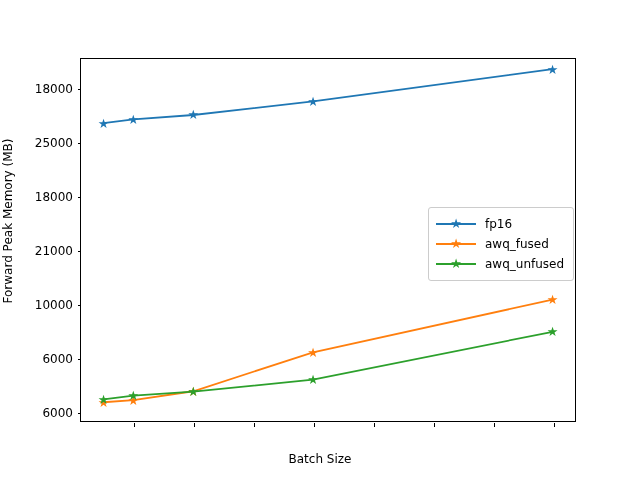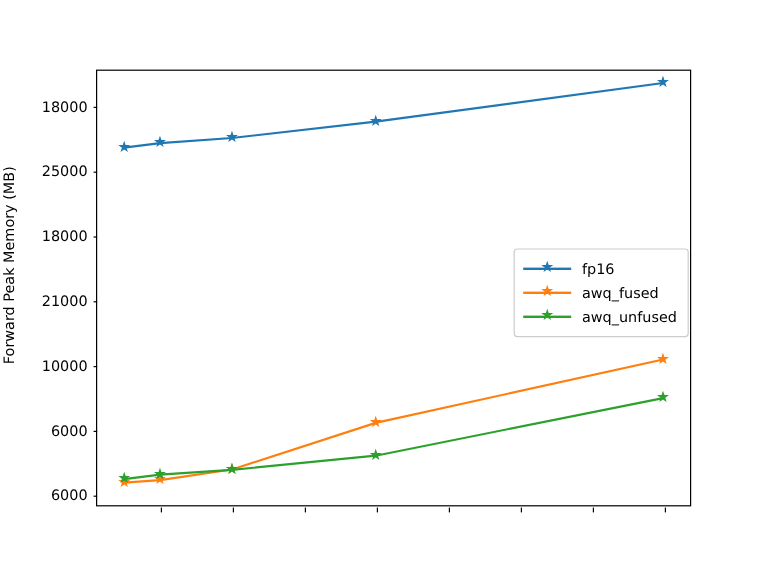--- a/index.html
+++ b/index.html
@@ -140,20 +140,21 @@
     white-space: nowrap;
   }
 </style>
 </head>
 <body>
 
 <div id="figure">
 
 
   <div id="ylabel">Forward Peak Memory (MB)</div>
+  <div id="xlabel">Batch Size</div>
 
   <div id="axes">
     <div id="yticks-layer">
         <div class="tick-mark-y" style="top: 353.762px;"></div>
         <div class="ytick-wrap" style="top: 353.762px;">
           <div class="ytick-label">6000</div>
         </div>
         <div class="tick-mark-y" style="top: 299.876px;"></div>
         <div class="ytick-wrap" style="top: 299.876px;">
           <div class="ytick-label">6000</div>

